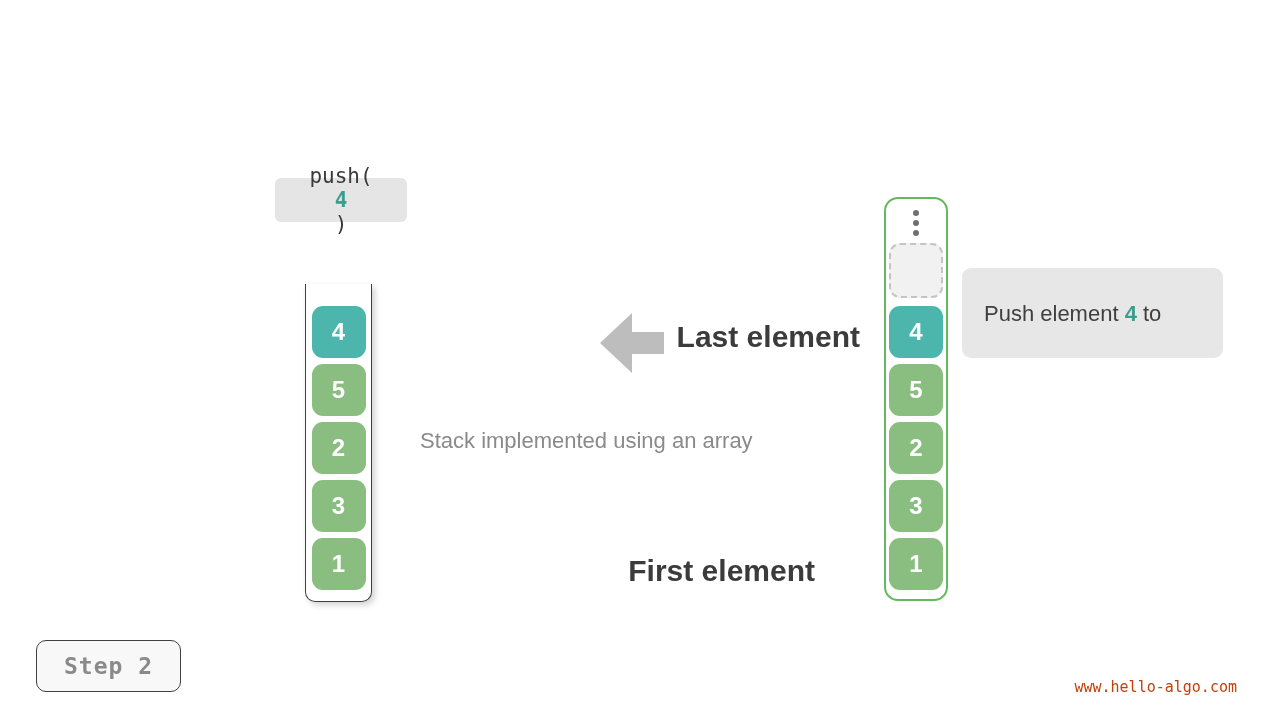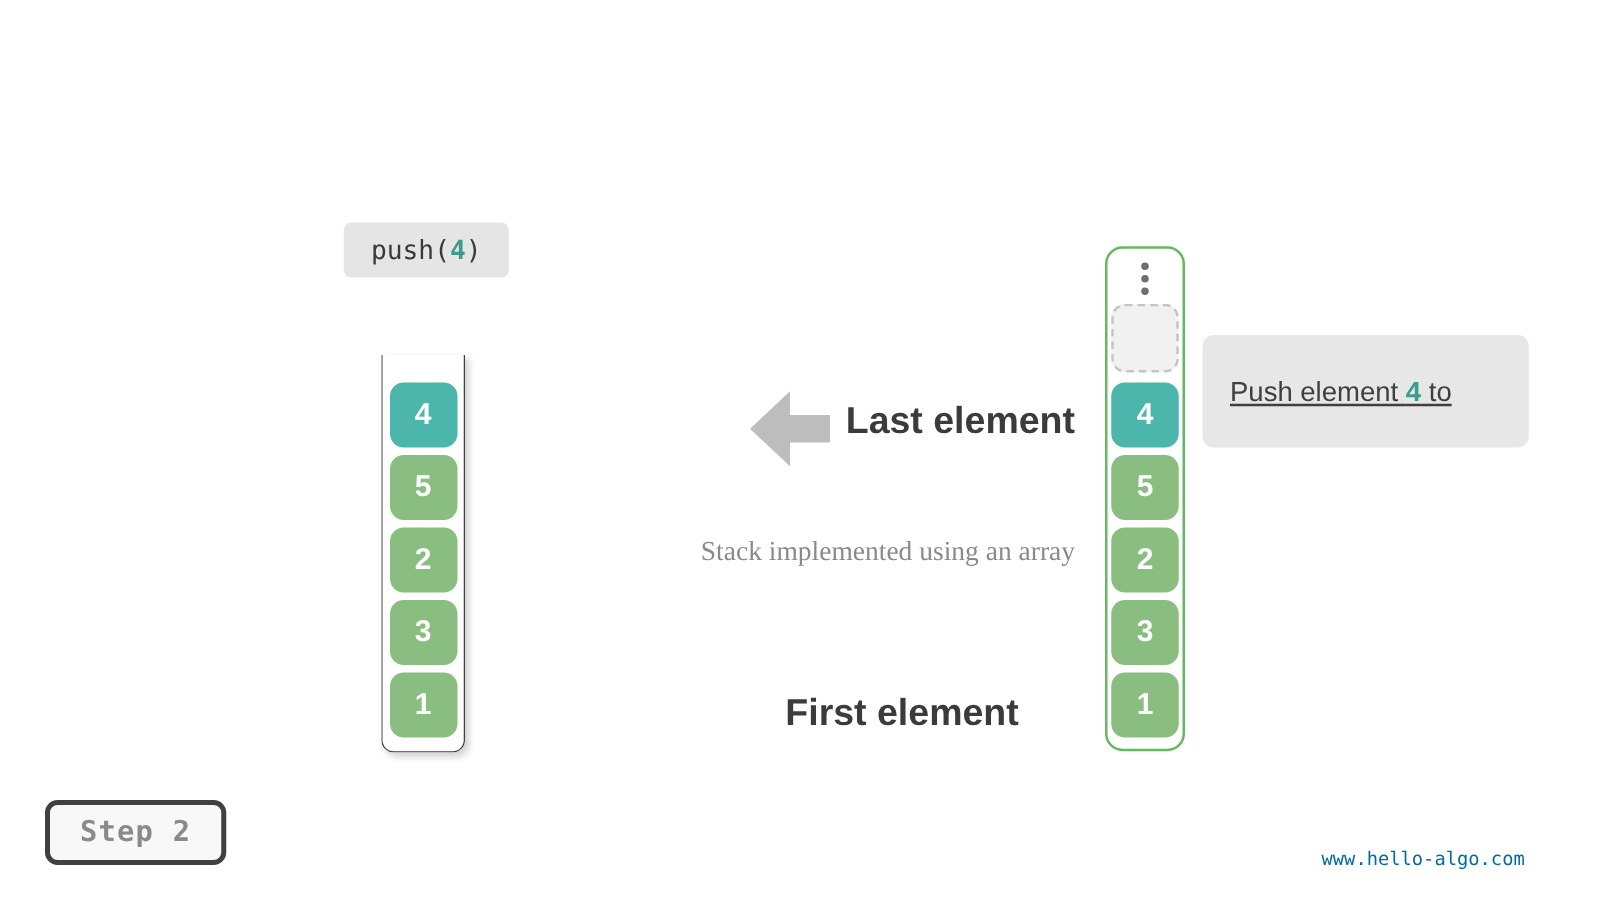--- a/index.html
+++ b/index.html
@@ -7,21 +7,21 @@
     position:relative;width:1280px;height:720px;background:#ffffff;overflow:hidden;
     font-family:"Liberation Sans",sans-serif;
   }
   .abs{position:absolute;}
 
   
   .push-label{
     left:275px;top:178px;width:132px;height:44px;
     background:#E5E5E5;border-radius:6px;
     display:flex;align-items:center;justify-content:center;
-    font-family:"DejaVu Sans Mono",monospace;font-size:21px;color:#3A3A3A;
+    font-family:"DejaVu Sans Mono",monospace;font-size:21px;color:#3A3A3A;flex-direction:column;
   }
   .push-label .arg{color:#3D9C8E;font-weight:bold;}
 
   
   .stack-frame{
     left:305px;top:284px;width:67px;height:318px;box-sizing:border-box;
     border-left:1.5px solid #3F3F3F;border-right:1.5px solid #3F3F3F;border-bottom:1.5px solid #3F3F3F;
     border-radius:0 0 10px 10px;
     box-shadow:3px 3px 6px rgba(0,0,0,0.18);
     display:flex;flex-direction:column;align-items:center;gap:6px;padding-top:22px;
@@ -33,58 +33,58 @@
   }
   .cell.top{background:#4DB6AC;}
 
   
   .arrow{left:600px;top:313px;}
 
   
   .ptr-label{font-weight:bold;font-size:30px;color:#3B3B3B;}
   .last-label{left:640px;top:320px;width:220px;text-align:right;}
   .first-label{left:595px;top:554px;width:220px;text-align:right;}
-  .caption{left:420px;top:428px;width:440px;text-align:right;font-size:22px;color:#8A8A8A;font-family:Liberation Serif, serif;}
+  .caption{left:420px;top:428px;width:440px;text-align:left;font-size:22px;color:#8A8A8A;}
 
   
   .array-frame{
     left:884px;top:197px;width:64px;height:404px;box-sizing:border-box;
     border:2px solid #64B95F;border-radius:14px;
     display:flex;flex-direction:column;align-items:center;background:#ffffff;
   }
   .dots{margin-top:11px;display:flex;flex-direction:column;gap:4px;}
   .dots i{width:6px;height:6px;border-radius:50%;background:#6F6F6F;}
   .empty-slot{
     margin-top:7px;width:54px;height:55px;box-sizing:border-box;
     background:#F1F1F1;border:2px dashed #C4C4C4;border-radius:11px;
   }
   .array-cells{margin-top:8px;display:flex;flex-direction:column;gap:6px;}
 
   
   .tooltip{
     left:962px;top:268px;width:261px;height:90px;box-sizing:border-box;
     background:#E7E7E7;border-radius:9px;padding-left:22px;
     display:flex;flex-direction:column;justify-content:center;
-    font-size:22px;line-height:29px;color:#3F3F3F;text-decoration:underline;
+    font-size:22px;line-height:29px;color:#3F3F3F;
   }
   .tooltip .hl{color:#3D9C8E;font-weight:bold;}
 
   
   .step-button{
     left:36px;top:640px;width:145px;height:52px;box-sizing:border-box;
-    background:#F8F8F8;border:4px solid #404040;border-radius:10px;
+    background:#F8F8F8;border:1px solid #404040;border-radius:10px;
     display:flex;align-items:center;justify-content:center;
     font-family:"DejaVu Sans Mono",monospace;font-weight:bold;font-size:23px;
     color:#8A8A8A;letter-spacing:1px;
   }
 
   
   .watermark{
-    left:1040px;top:678px;width:197px;text-align:center;
-    font-family:"DejaVu Sans Mono",monospace;font-size:15px;color:#0369a1;
+    left:1040px;top:678px;width:197px;text-align:right;
+    font-family:"DejaVu Sans Mono",monospace;font-size:15px;color:#c2410c;
   }
 </style>
 </head>
 <body>
 
 <div class="canvas">
 
   <div class="abs push-label">
     <span>push(</span>
       <span class="arg">4</span>

